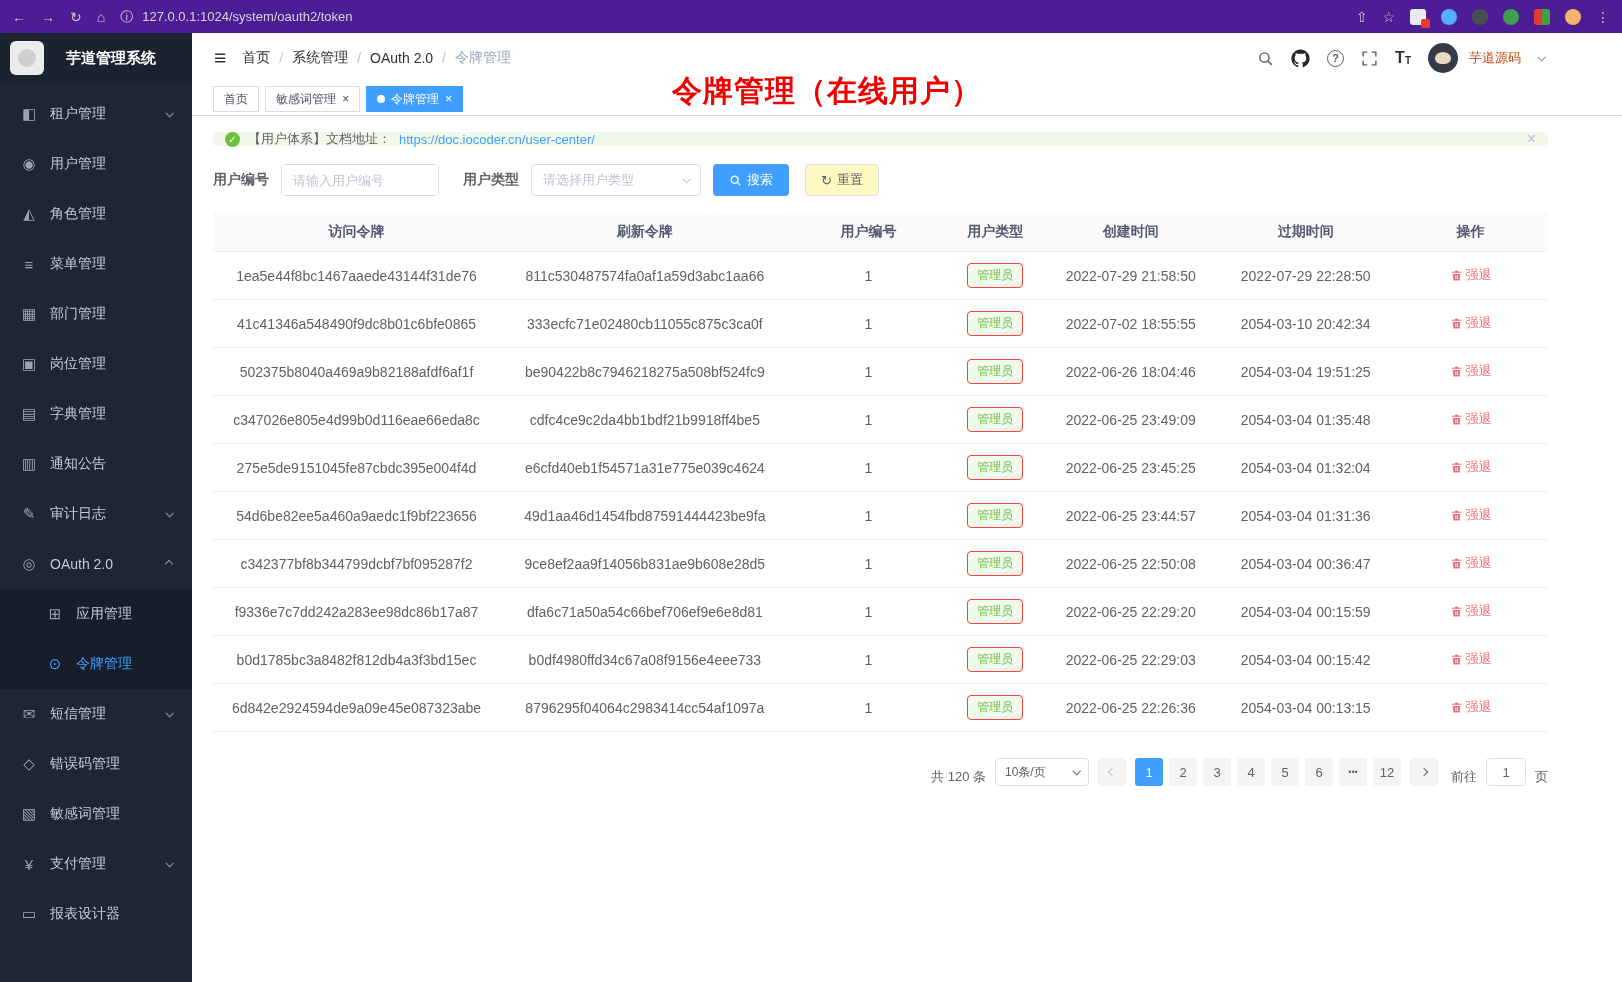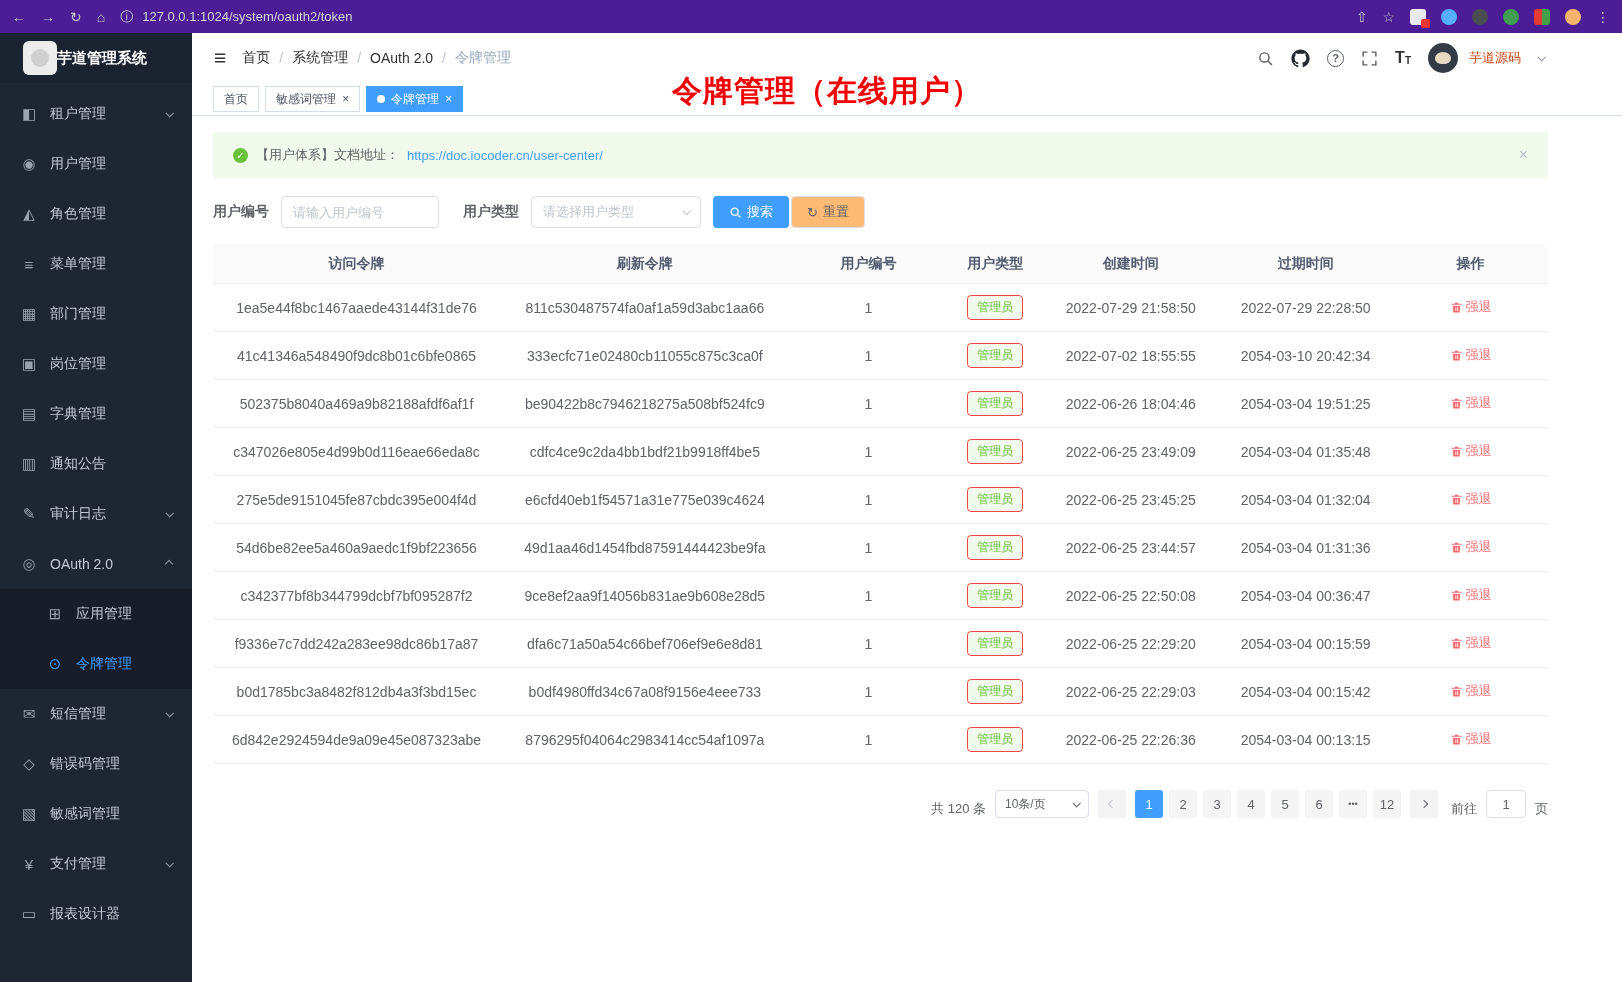--- a/index.html
+++ b/index.html
@@ -20,21 +20,21 @@
                      border-radius:2px; background:#e33; }
   .ext-blue { background:#57aef8; } .ext-dark { background:#4a4d52; } .ext-green { background:#3f9e51; }
   .ext-multi { background:linear-gradient(90deg,#e53935 50%,#43a047 50%); border-radius:3px; }
   .ext-face { background:#f2b56b; }
 
   
   .app { display:flex; height:949px; }
 
   
   .sidebar { width:192px; flex-shrink:0; background:#1e2634; display:flex; flex-direction:column; }
-  .logo { height:50px; display:flex; align-items:center; gap:0; padding:0 23px;
+  .logo { height:50px; display:flex; align-items:center; gap:22px; padding:0 10px;
           background:#1b2230; cursor:pointer; }
   .logo-img { width:34px; height:34px; border-radius:6px; background:#ececec; position:relative; }
   .logo-img::after { content:""; position:absolute; left:8px; top:8px; width:18px; height:18px;
                      border-radius:50%; background:#cfcfcf; }
   .logo-text { color:#fff; font-size:15px; font-weight:bold; white-space:nowrap; }
   .menu { flex:1; padding-top:6px; overflow:hidden; }
   .menu-item { height:50px; display:flex; align-items:center; gap:12px; padding:0 18px 0 20px;
                font-size:14px; color:#c4cad4; cursor:pointer; }
   .menu-item .menu-icon { width:18px; text-align:center; font-size:15px; color:#9aa3af; flex-shrink:0; }
   .menu-item .menu-label { flex:1; white-space:nowrap; }
@@ -77,22 +77,22 @@
   .tab { height:26px; display:inline-flex; align-items:center; gap:6px; padding:0 10px;
          border:1px solid #d8dce5; background:#fff; color:#495060; font-size:12px; cursor:pointer; }
   .tab.active { background:#409eff; border-color:#409eff; color:#fff; }
   .tab-dot { width:8px; height:8px; border-radius:50%; background:#fff; }
   .tab-close { font-size:12px; line-height:1; cursor:pointer; }
   .tab-close::before{content:"×";}
 
   
   .content { padding:16px 74px 0 21px; position:relative; flex:1; }
 
-  .alert { height:46px; background:#f0f9eb; border-radius:4px; display:flex; align-items:center;
-           gap:8px; padding:0 20px; font-size:13px; margin-bottom:18px; }
+  .alert { height:14px; background:#f0f9eb; border-radius:4px; display:flex; align-items:center;
+           gap:8px; padding:0 12px; font-size:13px; margin-bottom:18px; }
   .alert-check { width:15px; height:15px; border-radius:50%; background:#67c23a; color:#fff;
                  font-size:10px; display:inline-flex; align-items:center; justify-content:center; flex-shrink:0; }
   .alert-check::before{content:"✓";}
   .alert-text { color:#606266; }
   .alert-link { color:#409eff; cursor:pointer; text-decoration:none; }
   .alert-close { margin-left:auto; color:#b8bec8; font-size:16px; cursor:pointer; line-height:1; }
   .alert-close::before{content:"×";}
 
   
   .filters { display:flex; align-items:center; margin-bottom:16px; font-size:14px; }
@@ -101,21 +101,21 @@
   .f-input { width:158px; height:32px; border:1px solid #dcdfe6; border-radius:4px; padding:0 11px;
              font-size:13px; color:#606266; outline:none; font-family:inherit; }
   .f-input::placeholder { color:#bfc4cc; }
   .select-box { width:170px; height:32px; border:1px solid #dcdfe6; border-radius:4px;
                 display:flex; align-items:center; justify-content:space-between; padding:0 11px;
                 color:#bfc4cc; font-size:13px; cursor:pointer; background:#fff; }
   .select-box .chev { color:#c0c4cc; }
   .btn { height:32px; border-radius:4px; font-size:13px; display:inline-flex; align-items:center;
          gap:5px; padding:0 15px; cursor:pointer; border:1px solid transparent; font-family:inherit; }
   .btn-primary { background:#409eff; color:#fff; margin-left:12px;text-align:right; }
-  .btn-plain { background:#fdba74; border-color:#dcdfe6; color:#606266; margin-left:2px; }
+  .btn-plain { background:#fef9c3; border-color:#dcdfe6; color:#606266; margin-left:16px; }
   .refresh-icon::before{content:"↻"; font-size:13px;}
 
   
   .data-table { font-size:14px; color:#606266; }
   .t-head { display:flex; align-items:center; height:40px; background:#fafafa;
             border-bottom:1px solid #ebeef5; font-weight:bold; color:#515a6e; }
   .t-row { display:flex; align-items:center; height:48px; border-bottom:1px solid #ebeef5; }
   .cell { text-align:center; overflow:hidden; white-space:nowrap; }
   .col0{width:21.5%;} .col1{width:21.7%;} .col2{width:11.8%;} .col3{width:7.2%;}
   .col4{width:13.1%;} .col5{width:13.1%;} .col6{width:11.6%;}

